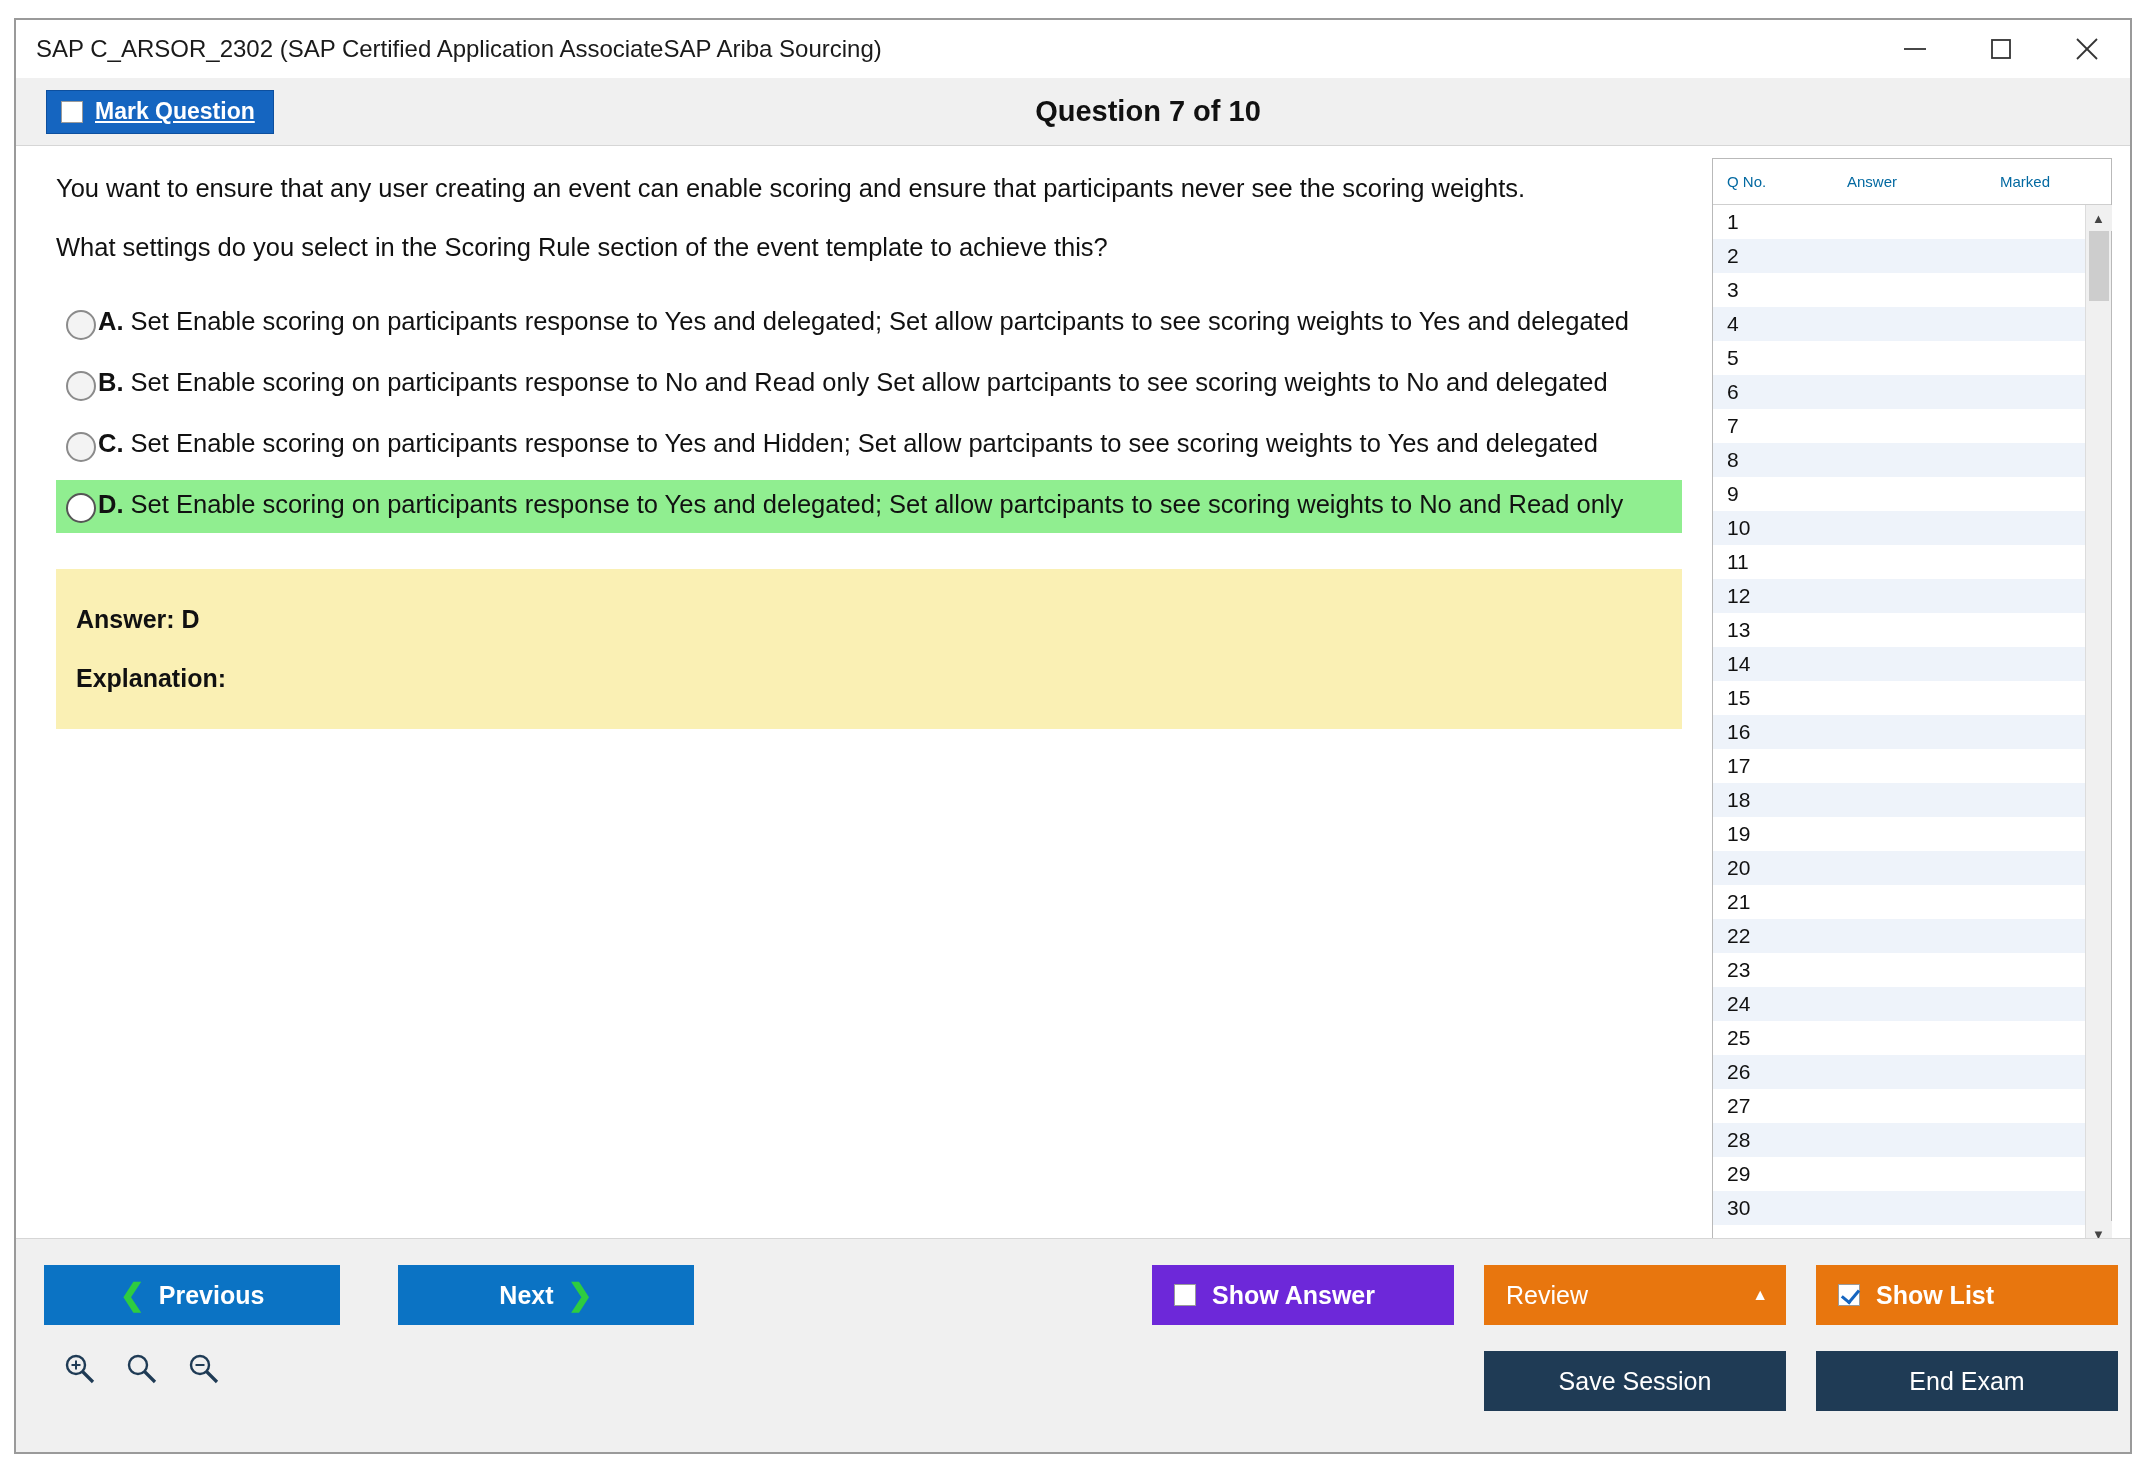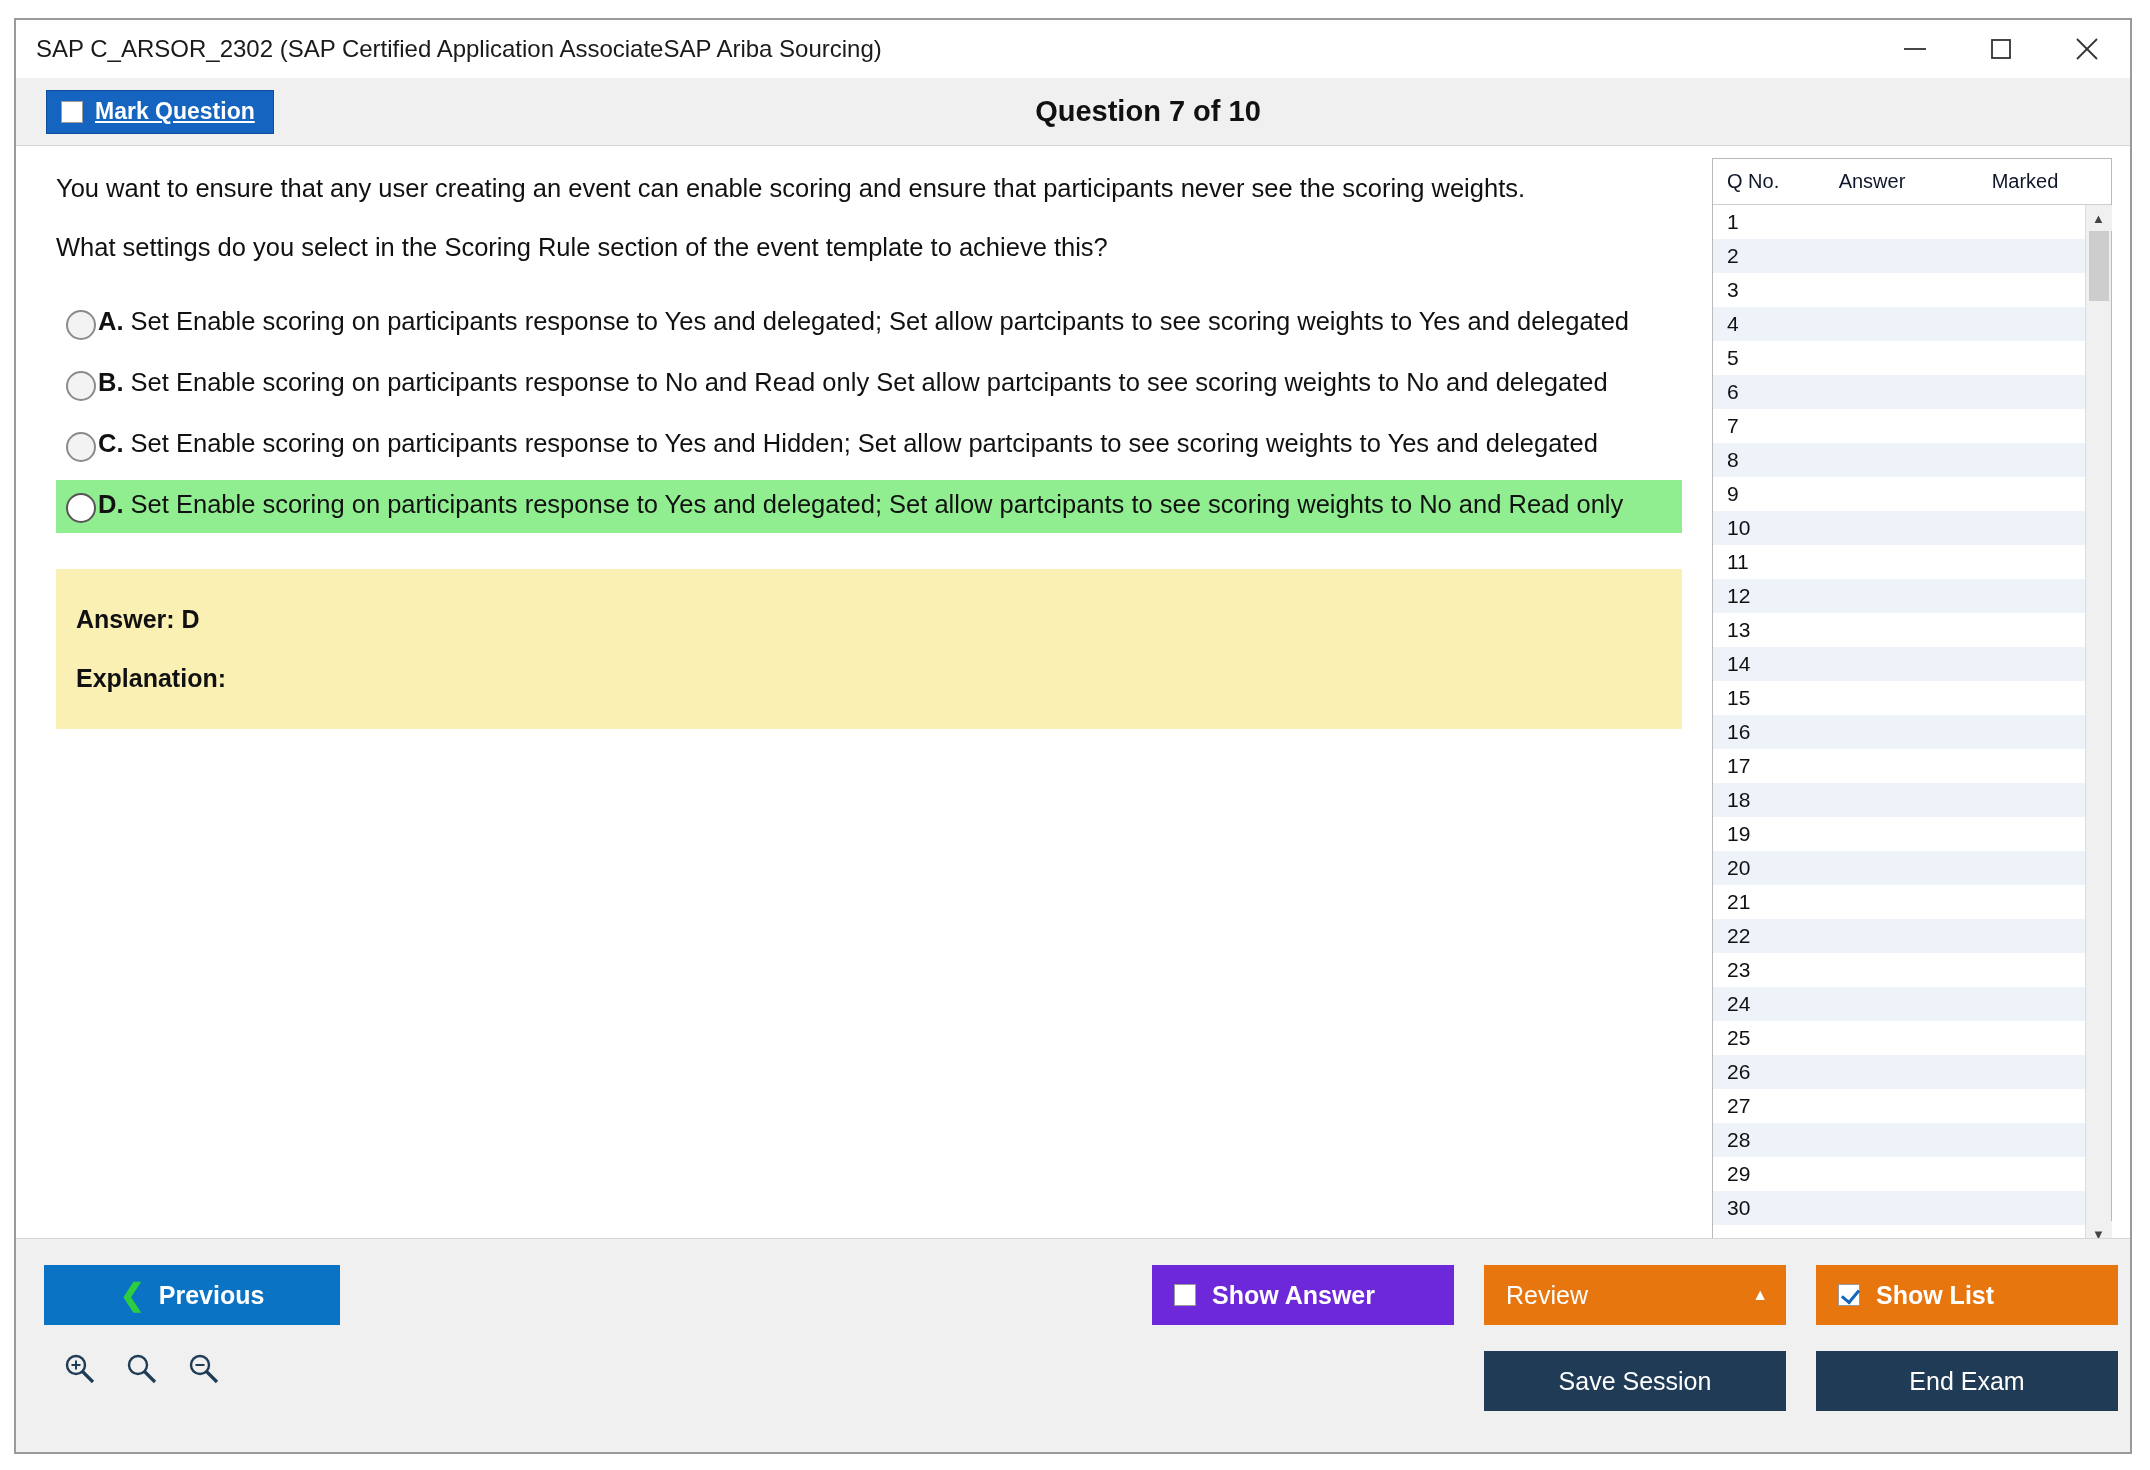--- a/index.html
+++ b/index.html
@@ -173,22 +173,22 @@
     background: #ffffff;
     display: flex;
     flex-direction: column;
     height: 1090px;
   }
   .list-head {
     display: flex;
     height: 46px;
     align-items: center;
     border-bottom: 1px solid #cfcfcf;
-    font-size: 20px;
-    color: #0f172a;
+    font-size: 15px;
+    color: #0369a1;
     flex: none;
   }
   .list-head .c1 { width: 84px; padding-left: 14px; }
   .list-head .c2 { width: 150px; text-align: center; }
   .list-head .c3 { flex: 1; text-align: center; padding-right: 8px; }
   .list-body {
     flex: 1 1 auto;
     display: flex;
     min-height: 0;
   }
@@ -555,20 +555,24 @@
             <div class="sb-arrow">▼</div>
           </div>
         </div>
       </div>
     </div>
 
     <div class="footer">
       <button class="btn btn-prev">
         <span class="chev">❮</span>
         <span>Previous</span>
+      </button>
+      <button class="btn btn-next">
+        <span>Next</span>
+        <span class="chev">❯</span>
       </button>
 
       <button class="btn btn-show-answer">
         <span class="cbox"></span>
         <span>Show Answer</span>
       </button>
 
       <button class="btn btn-review">
         <span>Review</span>
         <span class="review-caret">▲</span>

